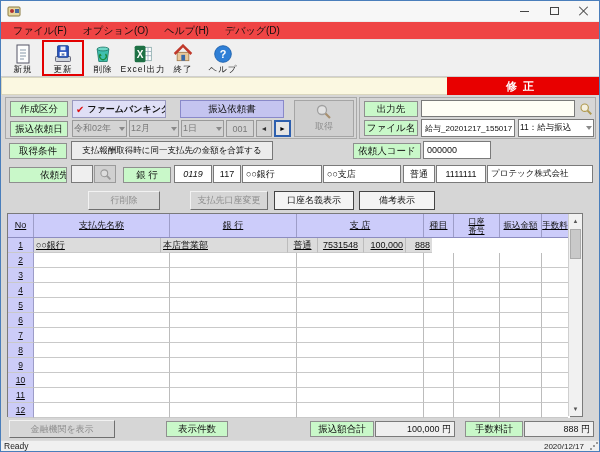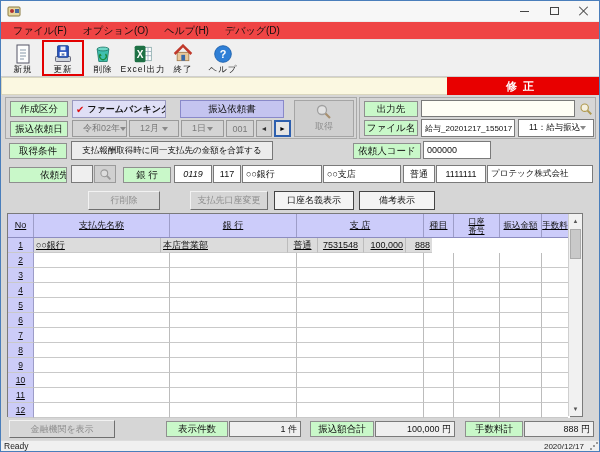--- a/index.html
+++ b/index.html
@@ -38,21 +38,21 @@
 
   
   .content { position:relative; height:345px; background:#d6d6d6; }
   .grp { position:absolute; border:1px solid #a9a9a9; }
   .glabel { position:absolute; background:#c9f8c9; border:1px solid #8f8f8f; display:flex; align-items:center;
             justify-content:center; font-size:9.5px; color:#111; overflow:hidden; white-space:nowrap; }
   .field { position:absolute; background:#fff; border:1px solid #7a7a7a; font-size:9px; color:#111;
            display:flex; align-items:center; padding:0 3px; overflow:hidden; white-space:nowrap; }
   .field.center { justify-content:center; padding:0; }
   .dd { position:absolute; background:#d4d4d4; border:1px solid #9a9a9a; color:#7a7a7a; font-size:9px;
-        display:flex; align-items:center; padding:0 10px; overflow:hidden; white-space:nowrap; }
+        display:flex; align-items:center; padding:0 1px; overflow:hidden; white-space:nowrap; }
   .dd .chev { margin-left:auto; width:0; height:0; border-left:3px solid transparent; border-right:3px solid transparent; border-top:4px solid #8a8a8a; }
   .dd-white { background:#fff; color:#111; border:1px solid #7a7a7a; }
   .btn3d { position:absolute; background:#d6d6d6; border:1px solid; border-color:#f2f2f2 #6f6f6f #6f6f6f #f2f2f2;
            display:flex; align-items:center; justify-content:center; font-size:9px; overflow:hidden; white-space:nowrap; }
   .btn3d.disabled { color:#8e8e8e; }
   .btn-flat { position:absolute; background:#f4f4f4; border:1px solid #444; color:#111;
               display:flex; align-items:center; justify-content:center; font-size:9px; overflow:hidden; white-space:nowrap; }
   .check-field { position:absolute; background:#dfdff6; border:1px solid #9a9ac0; display:flex; align-items:center;
                  font-size:9px; color:#111; font-weight:bold; padding:0 3px; overflow:hidden; white-space:nowrap; }
   .check-mark { color:#dd1111; font-size:10px; margin-right:3px; }
@@ -427,21 +427,20 @@
 </div>
       <div class="vscroll">
         <div class="sarrow up">▲</div>
         <div class="sthumb"></div>
         <div class="sarrow down">▼</div>
       </div>
     </div>
 
     <div class="btn3d disabled" style="left:8px; top:325px; width:106px; height:18px;">金融機関を表示</div>
     <div class="glabel" style="left:165px; top:326px; width:62px; height:16px;">表示件数</div>
-    <div class="field" style="left:228px; top:326px; width:72px; height:16px; background:#efefef; justify-content:flex-end;">1 件</div>
     <div class="glabel" style="left:309px; top:326px; width:64px; height:16px;">振込額合計</div>
     <div class="field" style="left:374px; top:326px; width:80px; height:16px; background:#efefef; justify-content:flex-end;">100,000 円</div>
     <div class="glabel" style="left:464px; top:326px; width:58px; height:16px;">手数料計</div>
     <div class="field" style="left:523px; top:326px; width:70px; height:16px; background:#efefef; justify-content:flex-end;">888 円</div>
   </div>
 
   <div class="statusbar">
     <span>Ready</span>
     <span class="status-right">2020/12/17</span>
     <span class="grip"></span>

